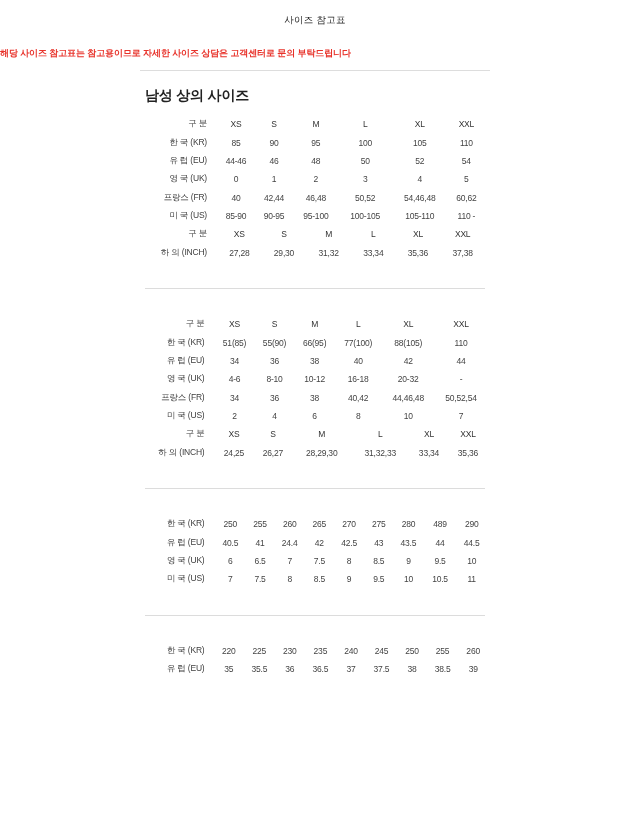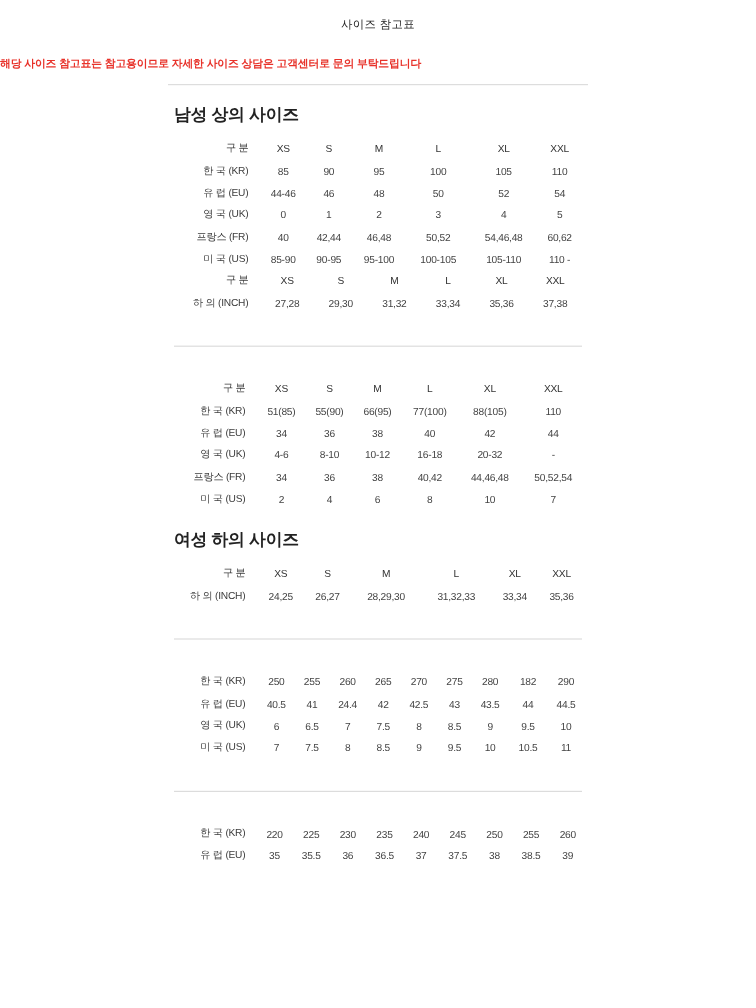--- a/index.html
+++ b/index.html
@@ -248,21 +248,20 @@
           <td>6</td>
           <td>8</td>
           <td>10</td>
           <td>7</td>
         </tr>
       </tbody>
     </table>
   </div>
 
   <div class="section">
-    <div class="section-title">여성 하의 사이즈</div>
     <table class="size wide">
       <thead>
         <tr>
           <th class="rowhead">구 분</th>
           <th>XS</th>
           <th>S</th>
           <th>M</th>
           <th>L</th>
           <th>XL</th>
           <th>XXL</th>
@@ -291,21 +290,21 @@
       <tbody>
         <tr>
           <td class="rowhead">한 국 (KR)</td>
           <td>250</td>
           <td>255</td>
           <td>260</td>
           <td>265</td>
           <td>270</td>
           <td>275</td>
           <td>280</td>
-          <td>182</td>
+          <td>489</td>
           <td>290</td>
         </tr>
         <tr>
           <td class="rowhead">유 럽 (EU)</td>
           <td>40.5</td>
           <td>41</td>
           <td>24.4</td>
           <td>42</td>
           <td>42.5</td>
           <td>43</td>

